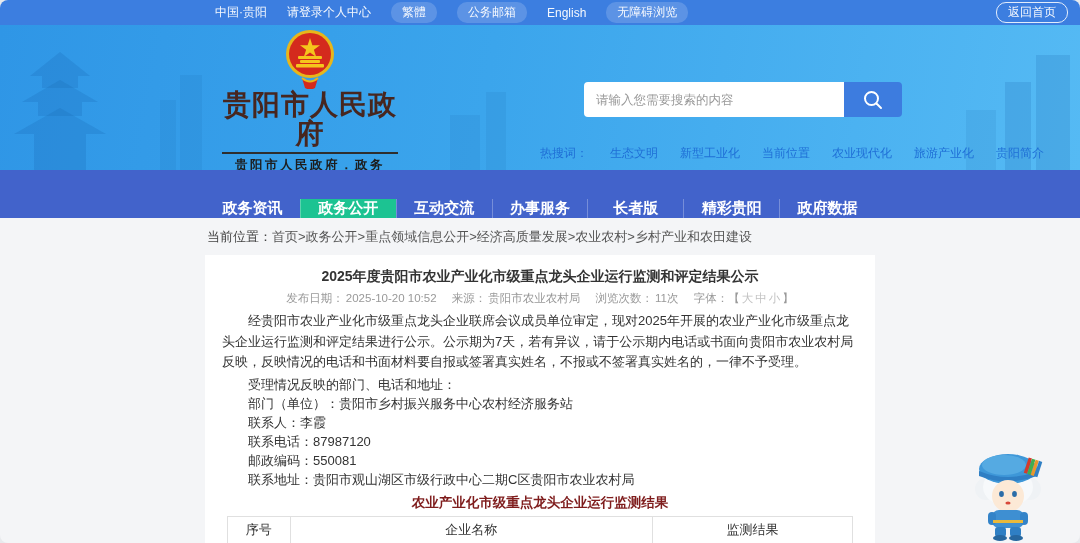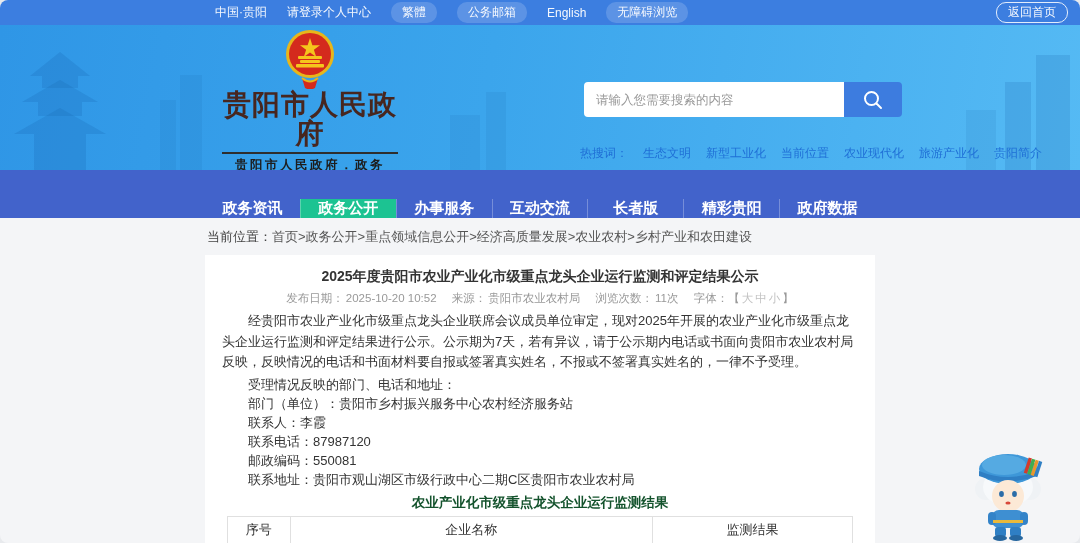--- a/index.html
+++ b/index.html
@@ -24,21 +24,21 @@
   .site-name { font-size:28px; font-weight:bold; color:#47261f; letter-spacing:1px; line-height:1.05; }
   .site-line { border-top:2px solid #2e2e2e; margin:3px 2px 3px; }
   .site-sub { font-size:12.5px; font-weight:bold; color:#1d1d1d; letter-spacing:2.5px; }
   .site-url { font-size:13px; font-weight:bold; color:#151515; letter-spacing:.5px; margin-top:2px; }
 
   .search-wrap { position:absolute; left:552px; top:57px; width:318px; height:35px; display:flex; border-radius:4px; overflow:hidden;margin-left:32px; }
   .search-input { flex:1; border:none; outline:none; padding:0 12px; font-size:12.5px; color:#333; background:#fff; font-family:inherit; }
   .search-input::placeholder { color:#999; }
   .search-btn { width:58px; background:var(--btn-blue,#3d7cdf); border:none; cursor:pointer; display:flex; align-items:center; justify-content:center; }
 
-  .hotwords { position:absolute; left:580px; top:120px; display:flex; gap:15px; font-size:12px; color:var(--link-blue,#1f6fd6); white-space:nowrap; }
+  .hotwords { position:absolute; left:540px; top:120px; display:flex; gap:22px; font-size:12px; color:var(--link-blue,#1f6fd6); white-space:nowrap; }
   .hotwords a { color:inherit; text-decoration:none; cursor:pointer; }
 
   
   .nav { height:48px; background:var(--nav-blue,#4263cb); }
   .nav-inner { margin-left:205px; width:670px; height:100%; display:flex;align-items:flex-end; }
   .nav-item { flex:1; display:flex; align-items:center; justify-content:center; color:#fff; font-size:15px; font-weight:bold; cursor:pointer; border-left:1px solid rgba(255,255,255,.28); }
   .nav-item:first-child { border-left:none; }
   .nav-item.active { background:var(--active-green,#1cc392); }
 
   
@@ -48,21 +48,21 @@
 
   .card { margin:9px auto 0 205px; width:670px; background:#fff; padding:9px 17px 20px; min-height:290px; }
   .art-title { text-align:center; font-size:14px; font-weight:bold; color:#333; margin:3px 0 6px; line-height:1.3; }
   .art-meta { text-align:center; font-size:11.5px; color:#999; margin-bottom:5px; white-space:nowrap; }
   .art-meta span { margin:4px 1px; }
   .meta-gap { display:inline-block; width:8px; }
   .font-size-opt { color:#c2c2c2; cursor:pointer; margin:0 2px; }
 
   .para { font-size:13px; color:#333; line-height:1.58; text-indent:2em; margin:4px 0 2px; }
   .cline { font-size:13px; color:#333; line-height:1.47; text-indent:2em; }
-  .tbl-caption { text-align:center; font-size:13.5px; font-weight:bold; color:#14532d; margin:5px 0 4px; }
+  .tbl-caption { text-align:center; font-size:13.5px; font-weight:bold; color:#7f1d1d; margin:5px 0 4px; }
 
   table.result { width:calc(100% - 10px); margin:0 auto; border-collapse:collapse; font-size:13px; color:#333; text-align:center; table-layout:fixed; }
   table.result th, table.result td { border:1px solid #e0e0e0; font-weight:normal; padding:4px 4px; height:24px; }
   table.result col.c1 { width:10%; } table.result col.c2 { width:58%; } table.result col.c3 { width:32%; }
 
   
   .mascot { position:absolute; right:26px; bottom:2px; width:92px; height:100px; cursor:pointer; }
 </style>
 </head>
 <body>
@@ -134,22 +134,22 @@
       <a>农业现代化</a>
       <a>旅游产业化</a>
       <a>贵阳简介</a>
     </div>
   </div>
 
   <div class="nav">
     <div class="nav-inner">
       <div class="nav-item">政务资讯</div>
       <div class="nav-item active">政务公开</div>
+      <div class="nav-item">互动交流</div>
       <div class="nav-item">办事服务</div>
-      <div class="nav-item">互动交流</div>
       <div class="nav-item">长者版</div>
       <div class="nav-item">精彩贵阳</div>
       <div class="nav-item">政府数据</div>
     </div>
   </div>
 
   <div class="main">
     <div class="breadcrumb">
       <span class="bc-label">当前位置：</span><span>首页&gt;政务公开&gt;重点领域信息公开&gt;经济高质量发展&gt;农业农村&gt;乡村产业和农田建设</span>
     </div>

